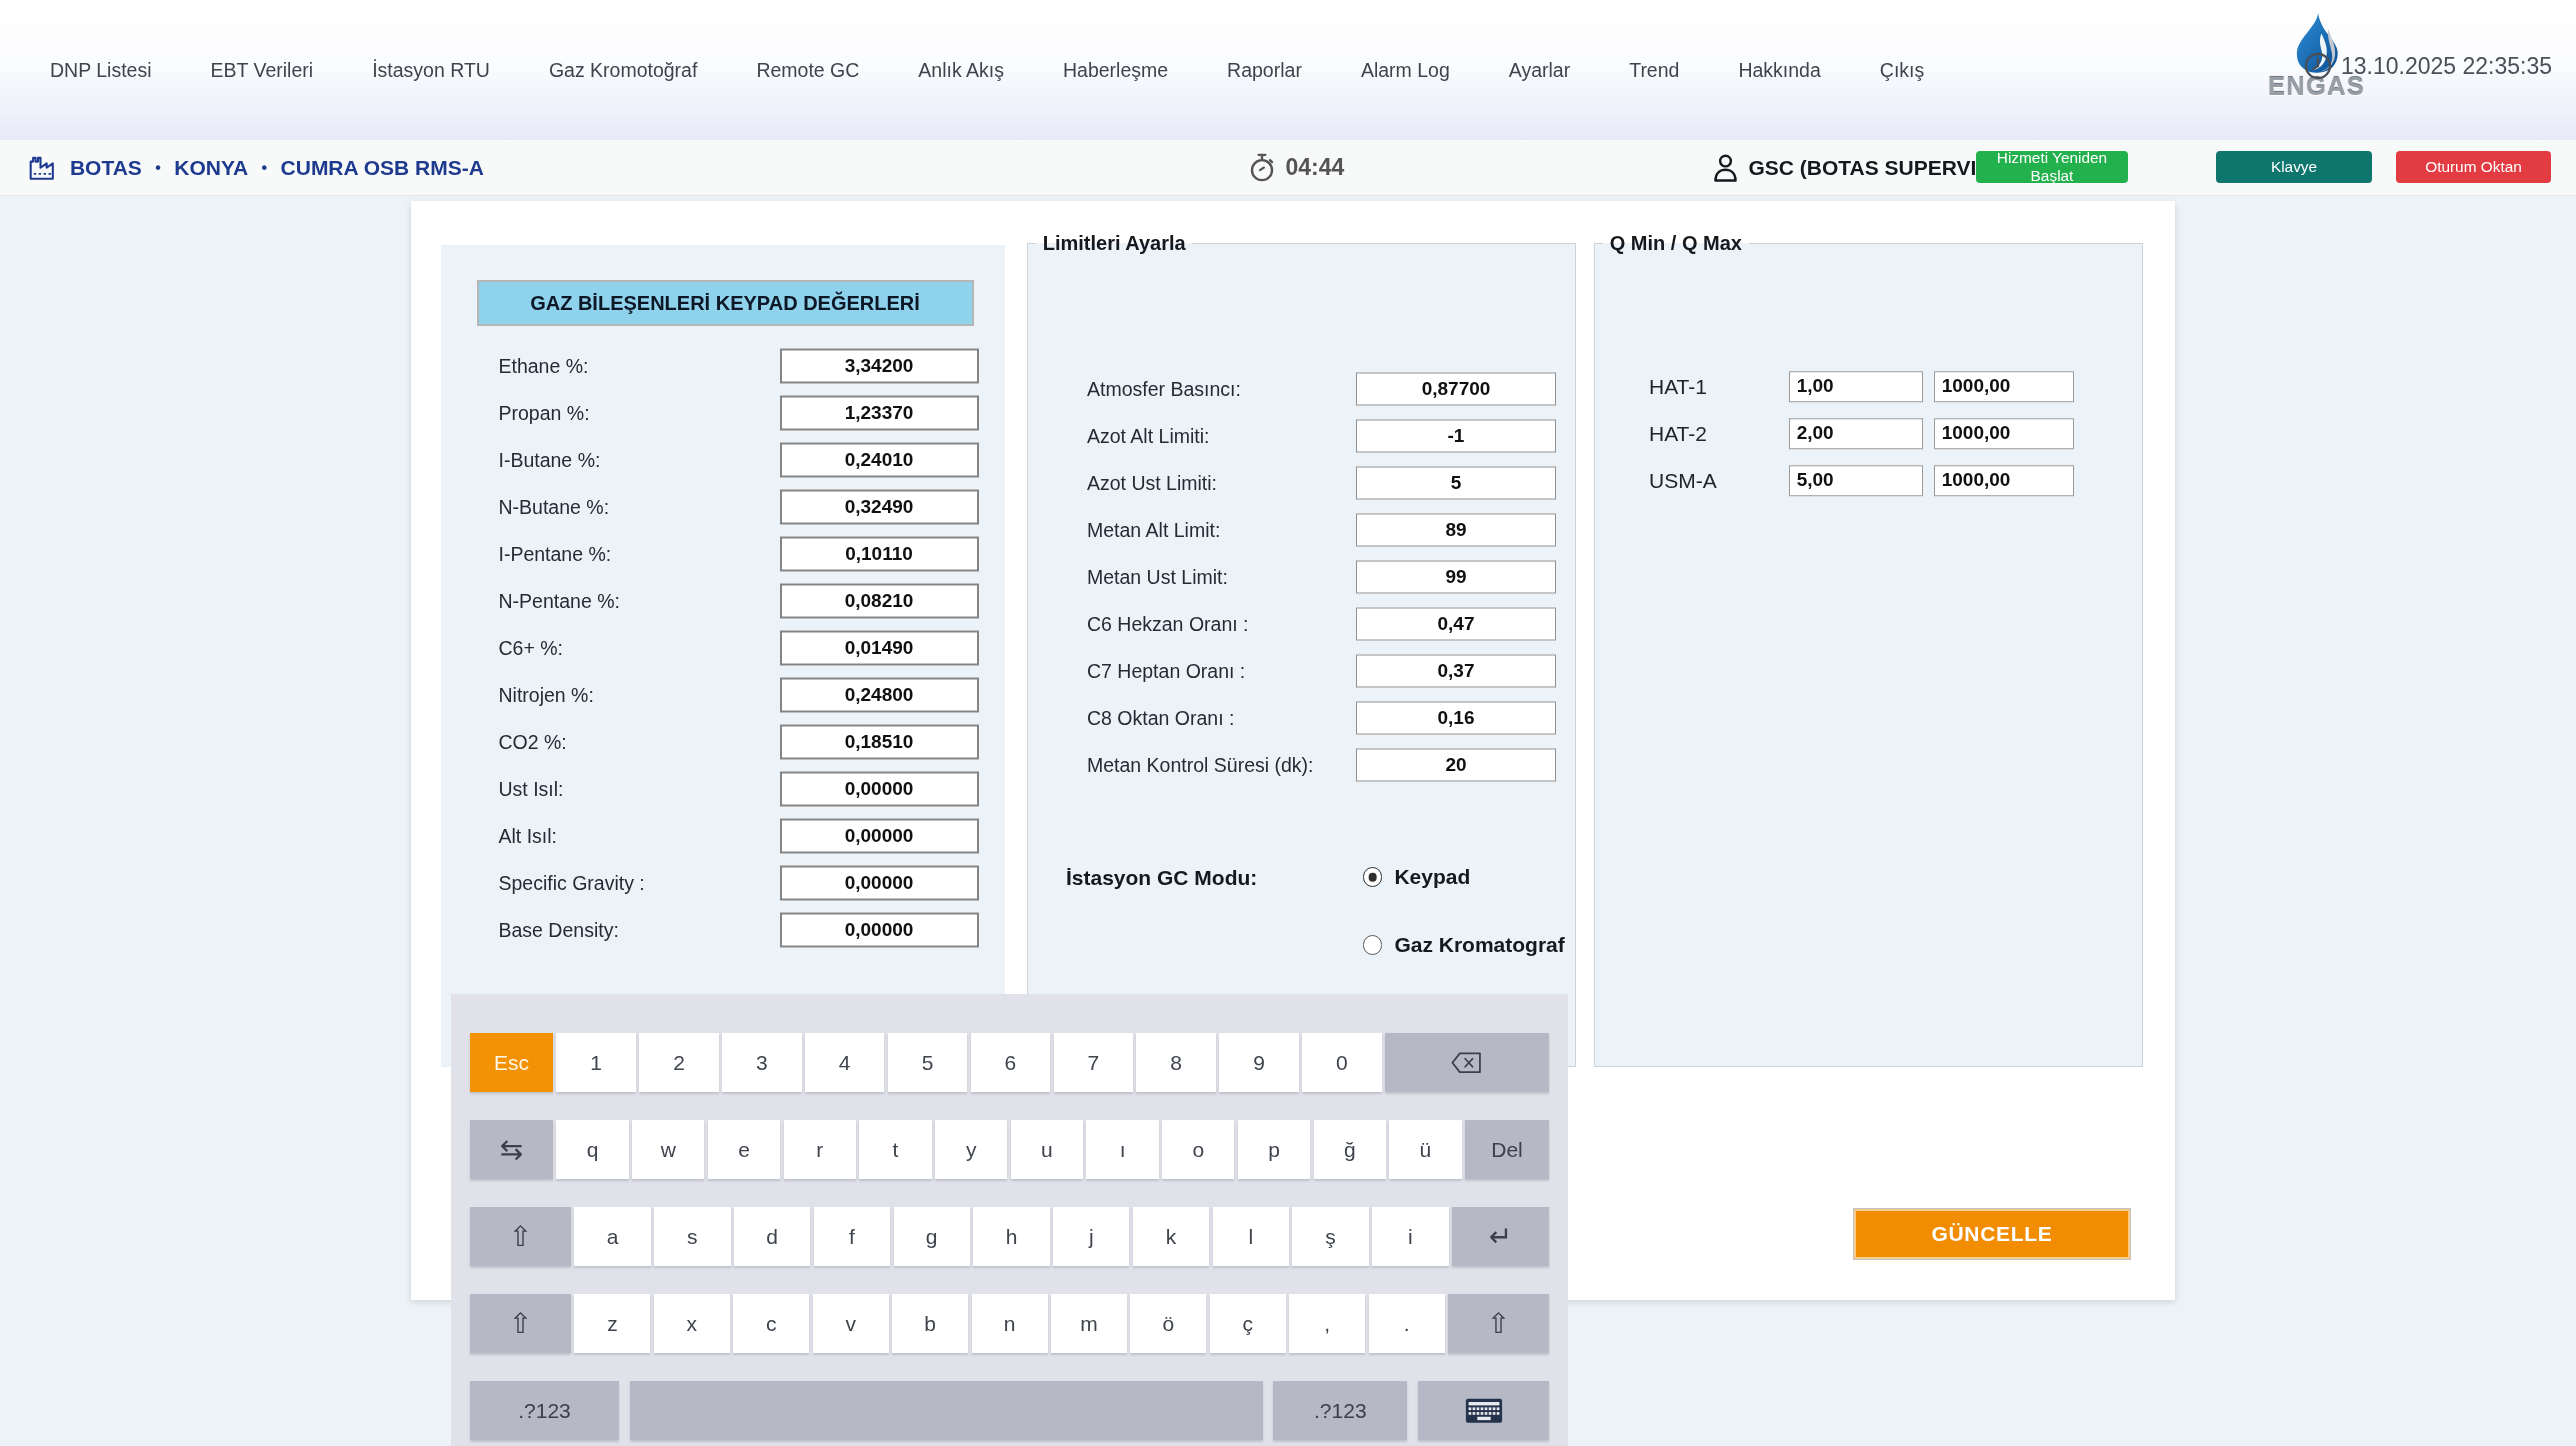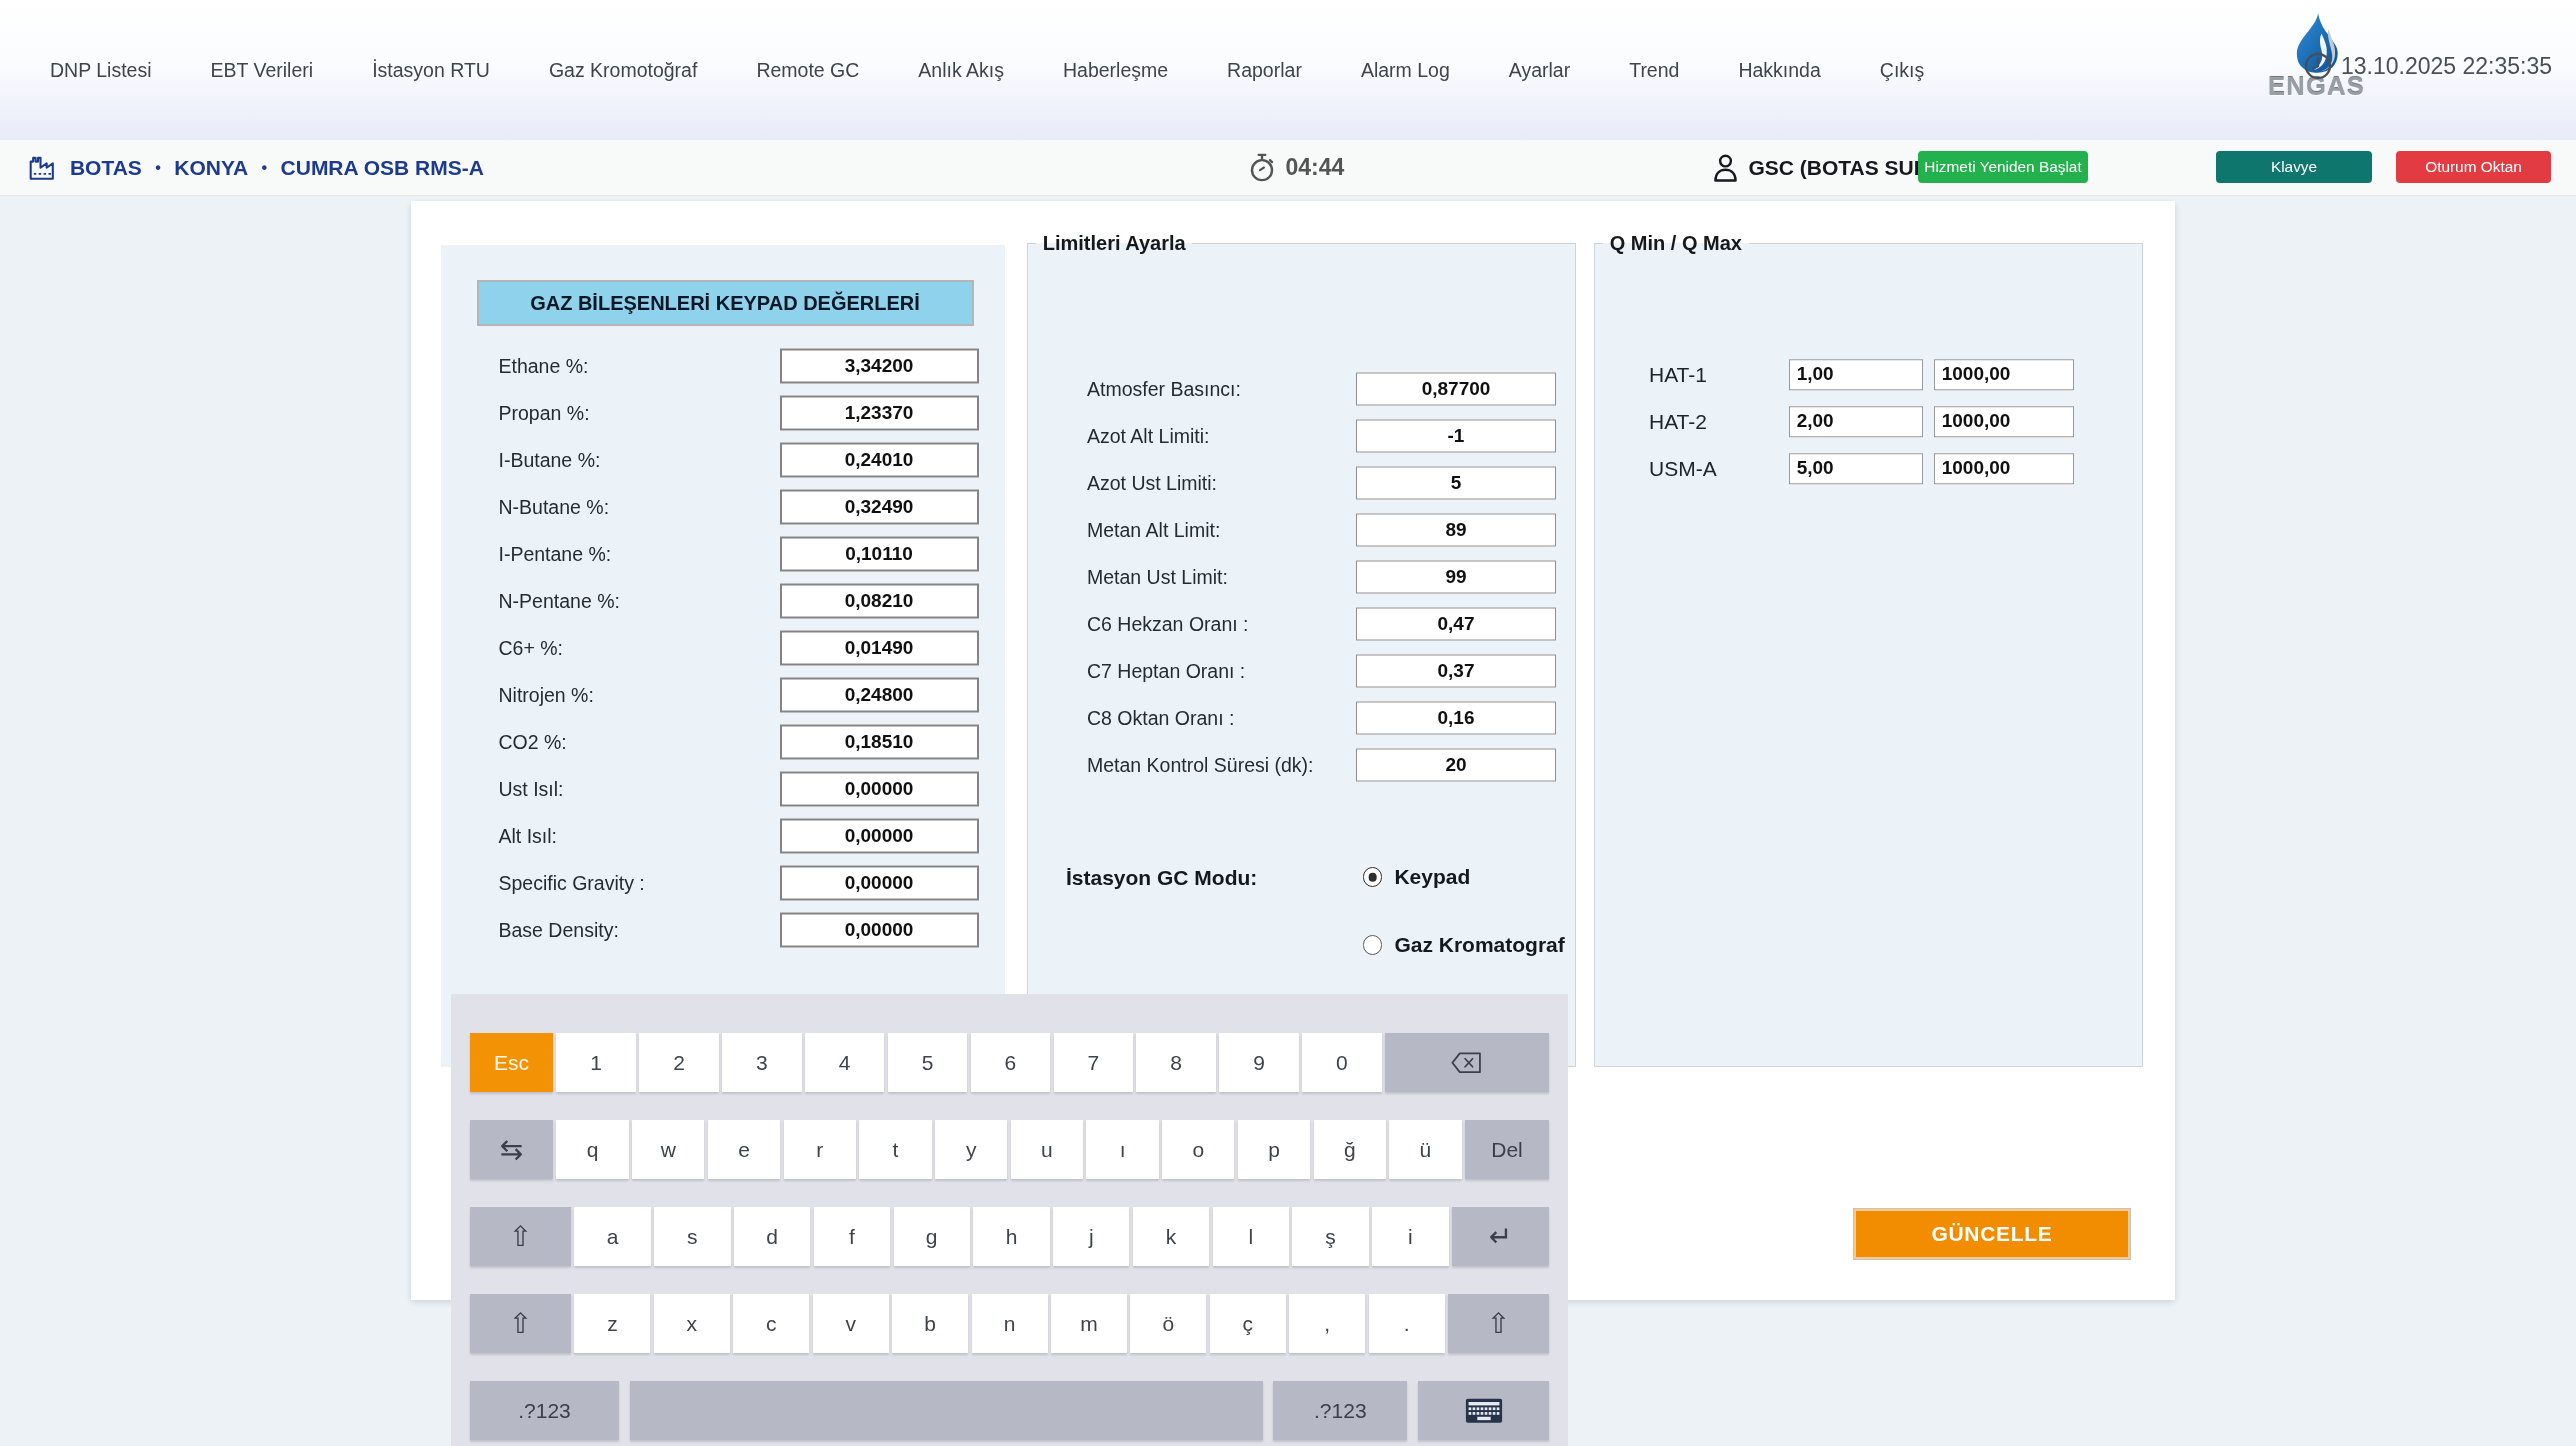--- a/index.html
+++ b/index.html
@@ -25,21 +25,21 @@
   .breadcrumb{position:absolute;left:27px;top:0;height:55px;display:flex;align-items:center;gap:13.4px;
     color:#1d3a8e;font-weight:bold;font-size:21px;}
   .crumb{cursor:pointer;}
   .bullet{font-size:16px;}
   .timer{position:absolute;left:1248px;top:0;height:55px;display:flex;align-items:center;gap:9.4px;
     font-weight:bold;font-size:23px;color:#545454;}
   .userbox{position:absolute;left:1712px;top:0;height:55px;display:flex;align-items:center;gap:9.4px;
     font-weight:bold;font-size:21px;color:#15181d;}
   .sbtn{position:absolute;top:11.4px;height:32px;border-radius:4px;color:#fff;font-size:15.4px;
     display:flex;align-items:center;justify-content:center;cursor:pointer;border:0;font-family:inherit;}
-  .btn-restart{left:1918px;width:170px;background:#23b14d;}
+  .btn-restart{left:1976px;width:152px;background:#23b14d;}
   .btn-klavye{left:2216px;width:156px;background:#0f766e;}
   .btn-logout{left:2396px;width:155px;background:#e23b42;}
   
   .card{position:absolute;left:411px;top:201px;width:1764px;height:1099px;background:#ffffff;
     box-shadow:0 2.7px 6.7px rgba(0,0,0,.13);}
   
   .gas-panel{position:absolute;left:29.5px;top:44px;width:564px;height:822px;background:#ebf3f9;}
   .gas-header{position:absolute;left:36px;top:35px;width:493px;height:42px;background:#8ed2ec;
     border:2px solid #b5b5b5;display:flex;align-items:center;justify-content:center;
     font-weight:bold;font-size:20px;color:#0d1726;}
@@ -63,21 +63,21 @@
   
   .gc-label{position:absolute;left:38px;top:611px;font-weight:bold;font-size:21px;color:#15181d;}
   .gc-option{position:absolute;left:335px;display:flex;align-items:center;gap:12px;cursor:pointer;}
   .radio{width:17.4px;height:17.4px;border:1.3px solid #5a5a5a;border-radius:50%;background:#fff;
     position:relative;flex:none;}
   .gc-option.checked .radio{border-color:#2e2e2e;}
   .gc-option.checked .radio::after{content:"";position:absolute;left:50%;top:50%;
     transform:translate(-50%,-50%);width:8.7px;height:8.7px;border-radius:50%;background:#2e2e2e;}
   .gc-option .opt-label{font-weight:bold;font-size:21px;color:#15181d;}
   
-  .q-rows{position:absolute;left:0;top:96px;width:100%;}
+  .q-rows{position:absolute;left:0;top:108px;width:100%;}
   .qlabel{position:absolute;left:54px;top:50%;transform:translateY(-50%);font-size:21px;color:#20242b;}
   .qmin{position:absolute;left:194px;top:50%;transform:translateY(-50%);width:125px;height:29.5px;
     background:#fff;border:1.3px solid #9a9a9a;font-weight:bold;font-size:19px;text-align:left;
     padding:0 0 0 6.7px;color:#101010;font-family:inherit;}
   .qmax{position:absolute;left:339px;top:50%;transform:translateY(-50%);width:131px;height:29.5px;
     background:#fff;border:1.3px solid #9a9a9a;font-weight:bold;font-size:19px;text-align:left;
     padding:0 0 0 6.7px;color:#101010;font-family:inherit;}
   
   .update-btn{position:absolute;left:1442px;top:1007px;width:278px;height:52px;background:#f28c00;
     border:1.3px solid #c2c2c2;box-shadow:inset 0 0 0 2px rgba(255,255,255,.55);

